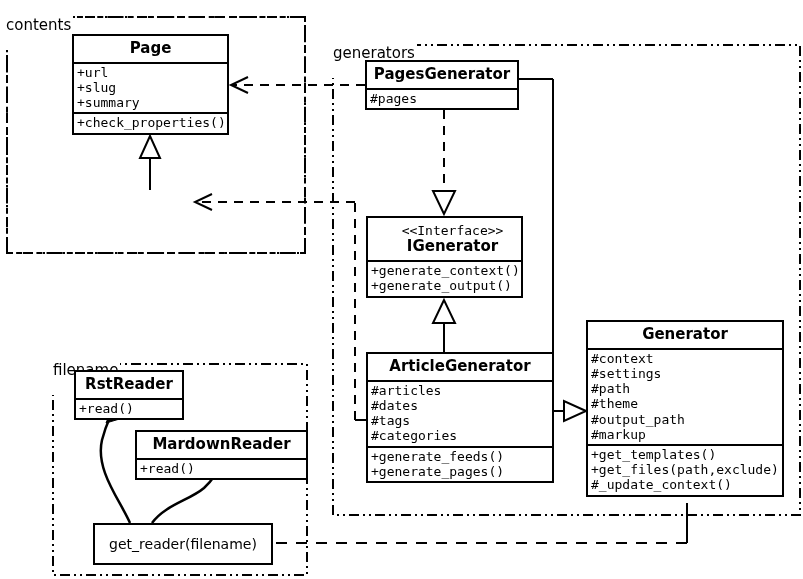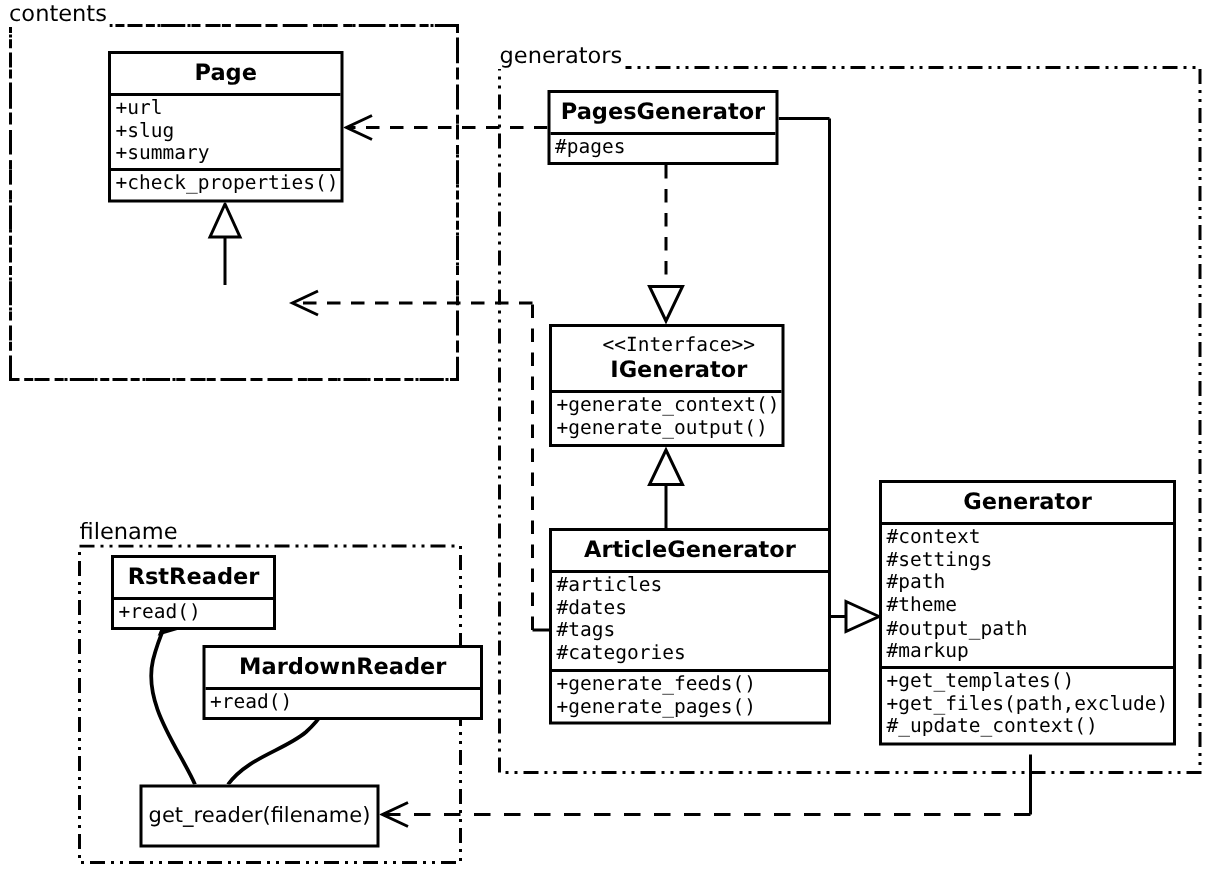--- a/index.html
+++ b/index.html
@@ -30,21 +30,21 @@
     position: absolute;
     box-sizing: border-box;
     background: transparent;
   }
   .package-label {
     position: absolute;
     font-family: "DejaVu Sans", sans-serif;
     font-size: 15px;
     color: #000;
     background: #ffffff;
-    padding: 0 2px;
+    padding: 16px 2px;
     white-space: nowrap;
   }
   
   .uml-class {
     position: absolute;
     box-sizing: border-box;
     border: 2px solid #000;
     background: #ffffff;
   }
   .uml-name {
@@ -233,24 +233,24 @@
     </div>
   </div>
 
   <div class="uml-class" style="left:74px; top:370px; width:110px;">
     <div class="uml-name">RstReader</div>
     <div class="uml-compartment">
       <div class="member">+read()</div>
     </div>
   </div>
 
-  <div class="uml-class" style="left:135px; top:430px; width:187px;">
+  <div class="uml-class" style="left:135px; top:430px; width:173px;">
     <div class="uml-name">MardownReader</div>
     <div class="uml-compartment">
       <div class="member">+read()</div>
     </div>
   </div>
 
-  <div class="plain-box" style="left:93px; top:523px; width:160px; height:42px;">
+  <div class="plain-box" style="left:93px; top:523px; width:180px; height:42px;">
     <span class="plain-label">get_reader(filename)</span>
   </div>
 
 </div>
 
 </body></html>

